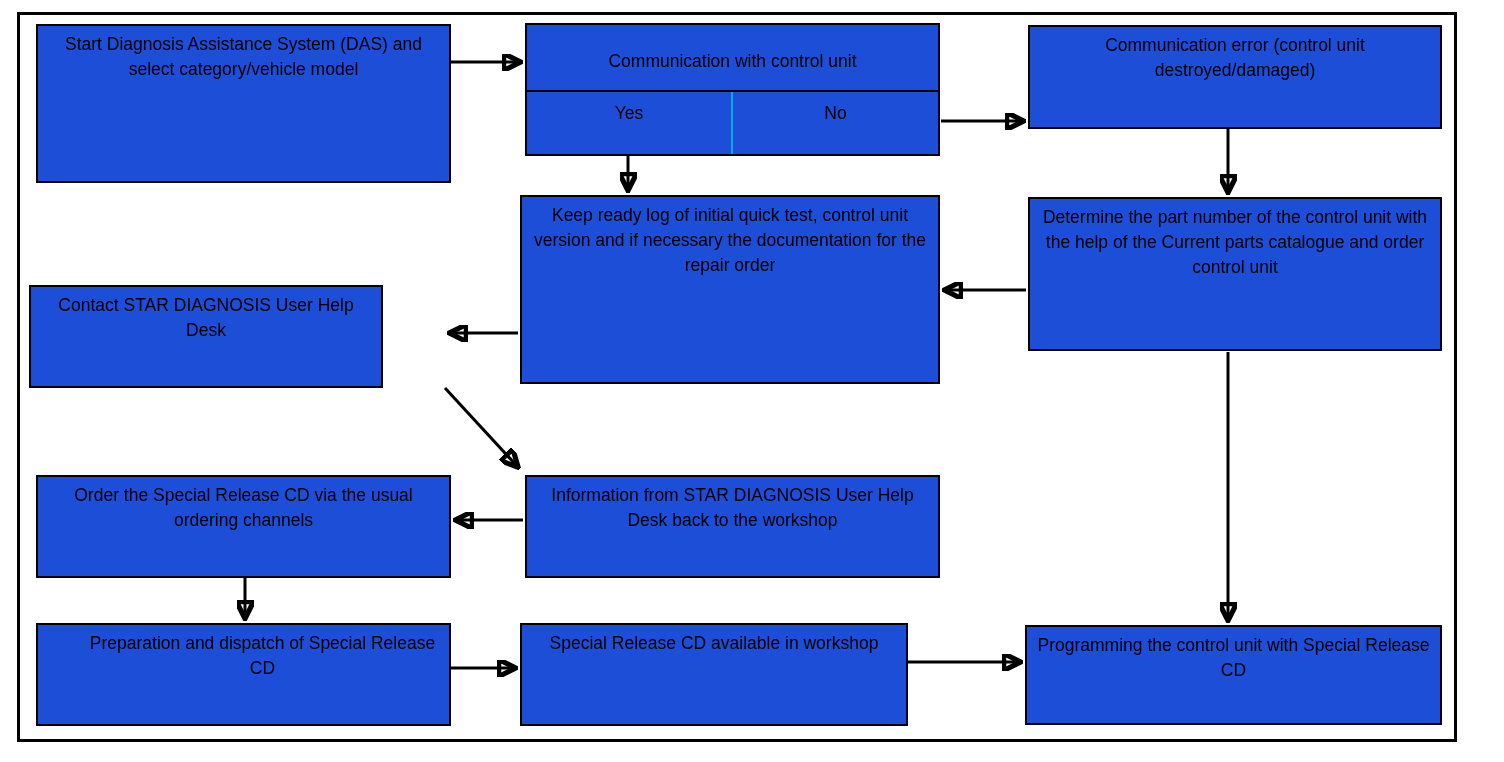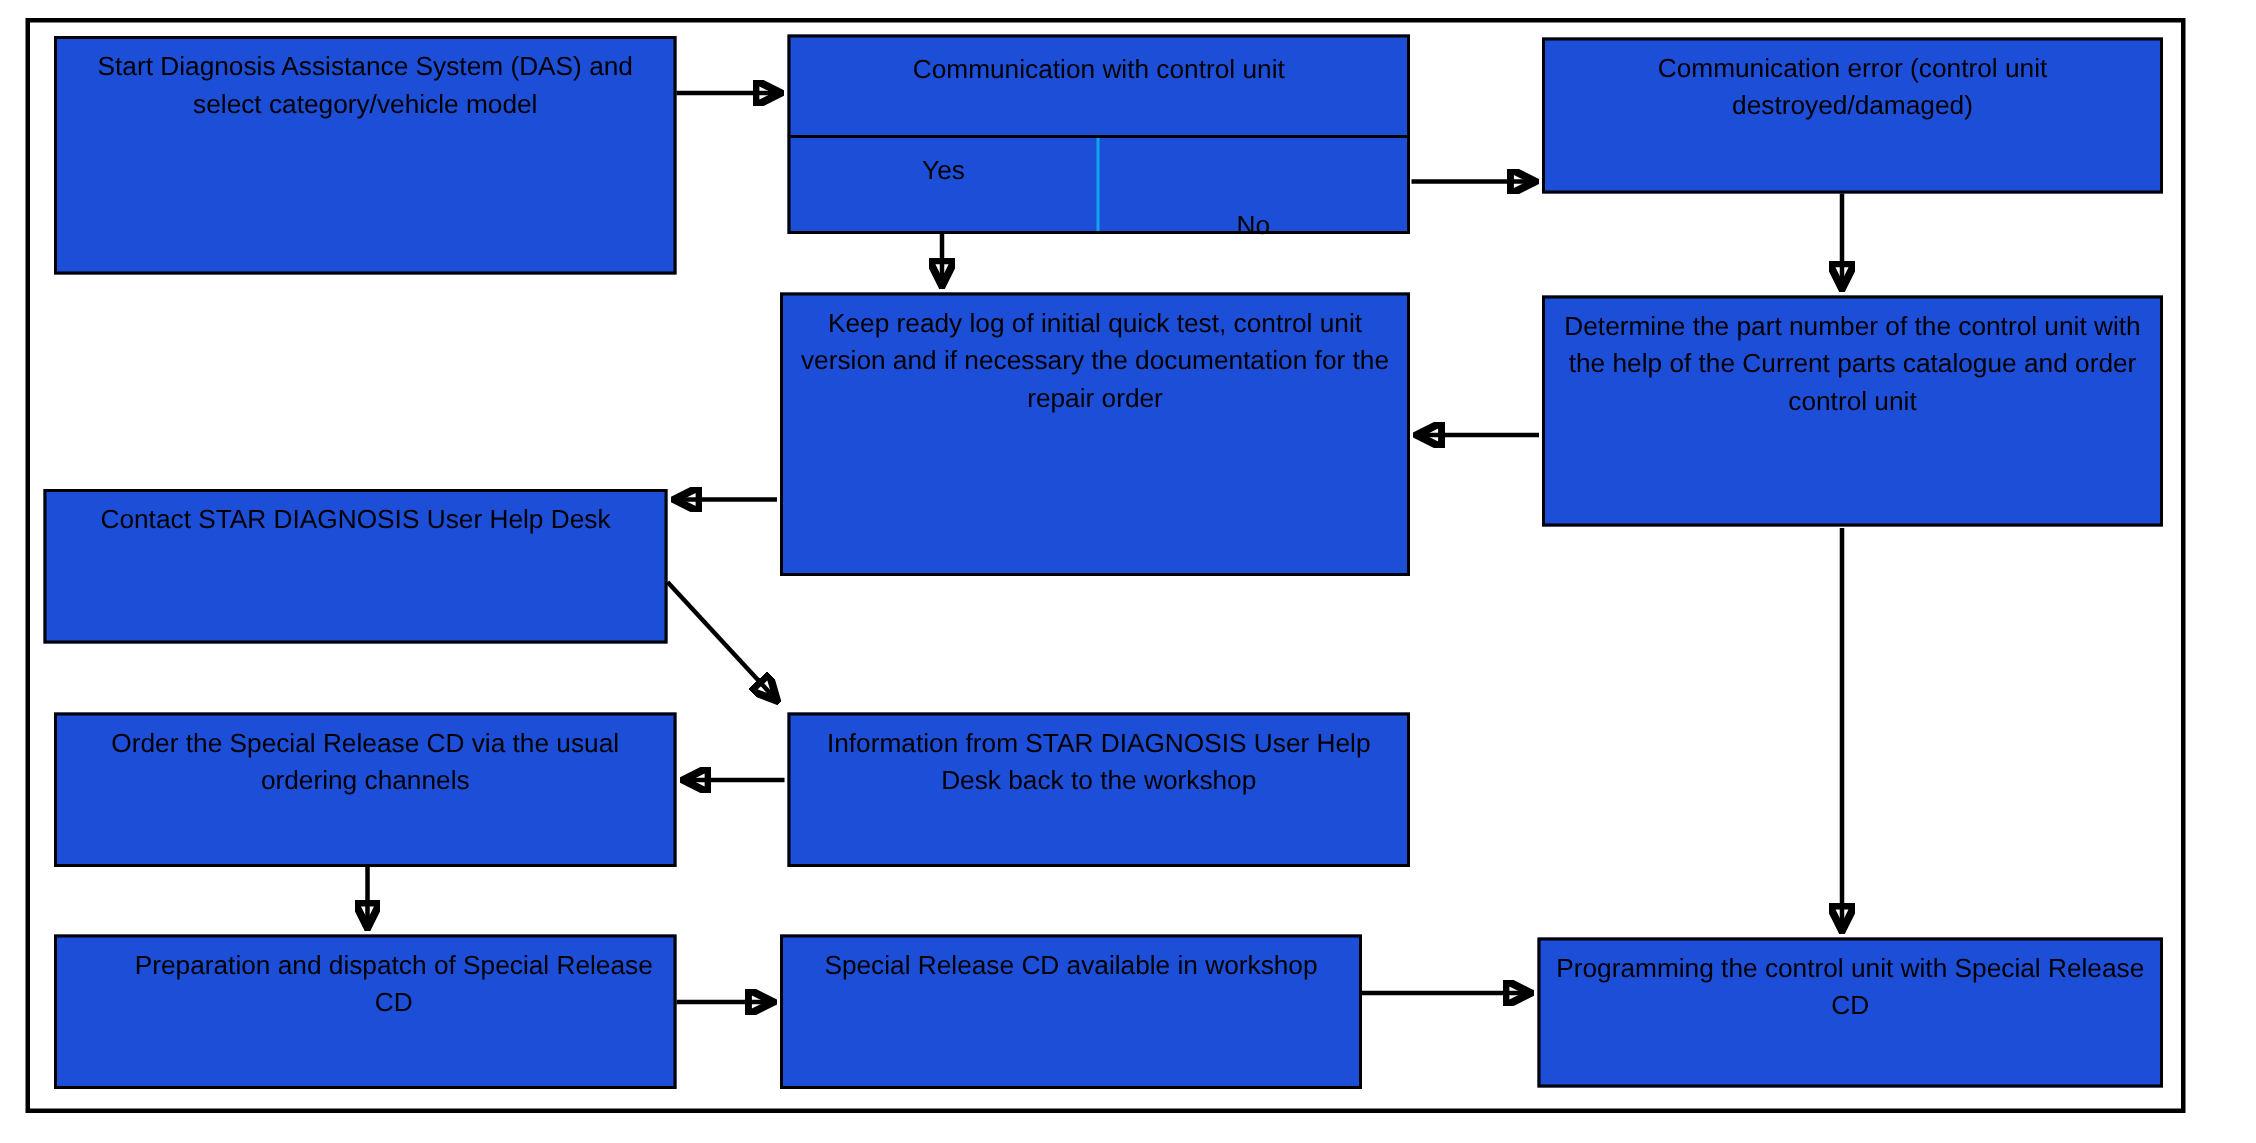--- a/index.html
+++ b/index.html
@@ -34,39 +34,38 @@
     font-size: 17.5px;
     line-height: 25px;
     padding: 6px 6px 0 6px;
   }
   .node--plain { padding: 6px 6px 0 6px; }
   .node--split { padding: 0; }
   .split-header {
     height: 67px;
     box-sizing: border-box;
     border-bottom: 2px solid #000000;
-    padding-top: 9px;
+    padding-top: 24px;
     text-align: center;
   }
   .split-row {
     display: flex;
     height: 62px;
   }
   .split-cell {
     box-sizing: border-box;
     padding-top: 9px;
     text-align: center;
   }
   .split-cell.yes {
     width: 206px;
     border-right: 2px solid #0ea5e9;
   }
   .split-cell.no {
     flex: 1;
-    margin-top: 37px;
   }
   svg.edges {
     position: absolute;
     left: 0;
     top: 0;
     width: 1504px;
     height: 762px;
     pointer-events: none;
   }
   svg.edges line, svg.edges path { stroke: #000000; stroke-width: 3; fill: none; }
@@ -101,21 +100,21 @@
   </div>
 
   <div class="node node--plain" style="left:1028px; top:197px; width:414px; height:154px;">
     <span>Determine the part number of the control unit with the help of the Current parts catalogue and order control unit</span>
   </div>
 
   <div class="node node--plain" style="left:520px; top:195px; width:420px; height:189px;">
     <span>Keep ready log of initial quick test, control unit version and if necessary the documentation for the repair order</span>
   </div>
 
-  <div class="node node--plain" style="left:29px; top:285px; width:416px; height:103px;margin-top:41px;">
+  <div class="node node--plain" style="left:29px; top:285px; width:354px; height:103px;">
     <span>Contact STAR DIAGNOSIS User Help Desk</span>
   </div>
 
   <div class="node node--plain" style="left:525px; top:475px; width:415px; height:103px;">
     <span>Information from STAR DIAGNOSIS User Help Desk back to the workshop</span>
   </div>
 
   <div class="node node--plain" style="left:36px; top:475px; width:415px; height:103px;">
     <span>Order the Special Release CD via the usual ordering channels</span>
   </div>

